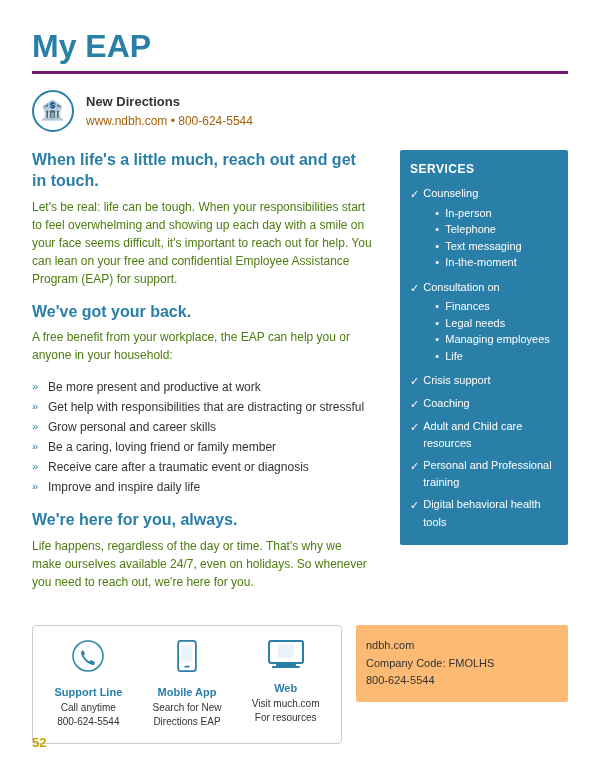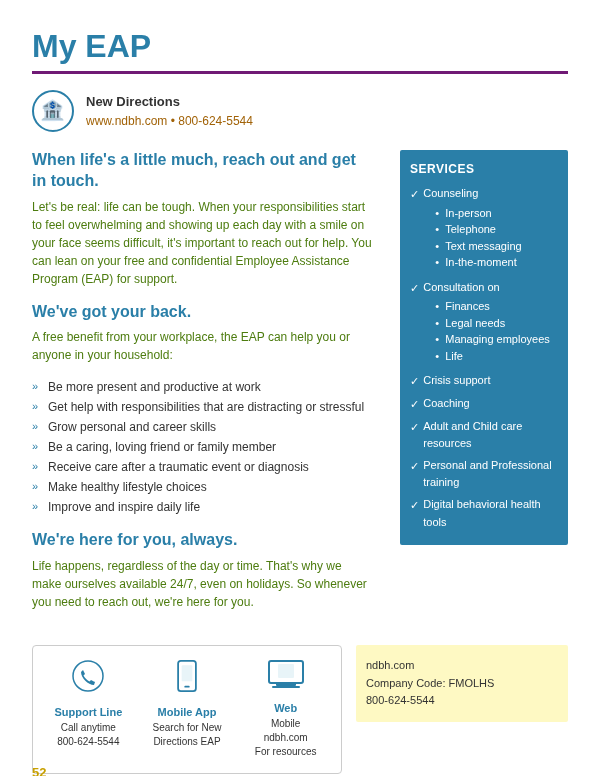--- a/index.html
+++ b/index.html
@@ -172,21 +172,21 @@
       font-weight: bold;
       line-height: 1.4;
     }
     .contact-item .contact-sub {
       font-size: 10px;
       color: #333;
       line-height: 1.4;
     }
     .info-box {
       flex: 1;
-      background: #fef9c3;
+      background: #fdba74;
       padding: 12px 10px;
       border-radius: 2px;
       font-size: 11px;
       color: #333;
       line-height: 1.6;
     }
     .page-num {
       position: absolute;
       bottom: 14px;
       left: 32px;
@@ -220,21 +220,20 @@
       <div class="section-body">Let's be real: life can be tough. When your responsibilities start to feel overwhelming and showing up each day with a smile on your face seems difficult, it's important to reach out for help. You can lean on your free and confidential Employee Assistance Program (EAP) for support.</div>
 
       <div class="section-heading">We've got your back.</div>
       <div class="section-body">A free benefit from your workplace, the EAP can help you or anyone in your household:</div>
       <ul class="bullet-list">
       <li>Be more present and productive at work</li>
           <li>Get help with responsibilities that are distracting or stressful</li>
           <li>Grow personal and career skills</li>
           <li>Be a caring, loving friend or family member</li>
           <li>Receive care after a traumatic event or diagnosis</li>
-          <li>Make healthy lifestyle choices</li>
           <li>Improve and inspire daily life</li>
         </ul>
 
       <div class="section-heading">We're here for you, always.</div>
       <div class="section-body">Life happens, regardless of the day or time. That's why we make ourselves available 24/7, even on holidays. So whenever you need to reach out, we're here for you.</div>
     </div>
 
     <div class="sidebar">
       <div class="services-box">
         <div class="services-title">SERVICES</div>
@@ -310,21 +309,21 @@
       <div class="contact-item">
         <div class="contact-icon">
           <svg width="36" height="28" viewBox="0 0 36 28" fill="none">
             <rect x="1" y="1" width="34" height="22" rx="2" stroke="#2a7fa8" stroke-width="2" fill="none"></rect>
             <rect x="10" y="4" width="16" height="14" rx="1" fill="#e8f4f8"></rect>
             <rect x="8" y="23" width="20" height="3" rx="1" fill="#2a7fa8"></rect>
             <rect x="4" y="26" width="28" height="2" rx="1" fill="#2a7fa8"></rect>
           </svg>
         </div>
         <div class="contact-label">Web</div>
-        <div class="contact-sub">Mobile ndbh.com</div>
+        <div class="contact-sub">Visit much.com</div>
         <div class="contact-sub">For resources</div>
       </div>
     </div>
     <div class="info-box">
       <div>ndbh.com</div>
       <div>Company Code: FMOLHS</div>
       <div>800-624-5544</div>
     </div>
   </div>
 

